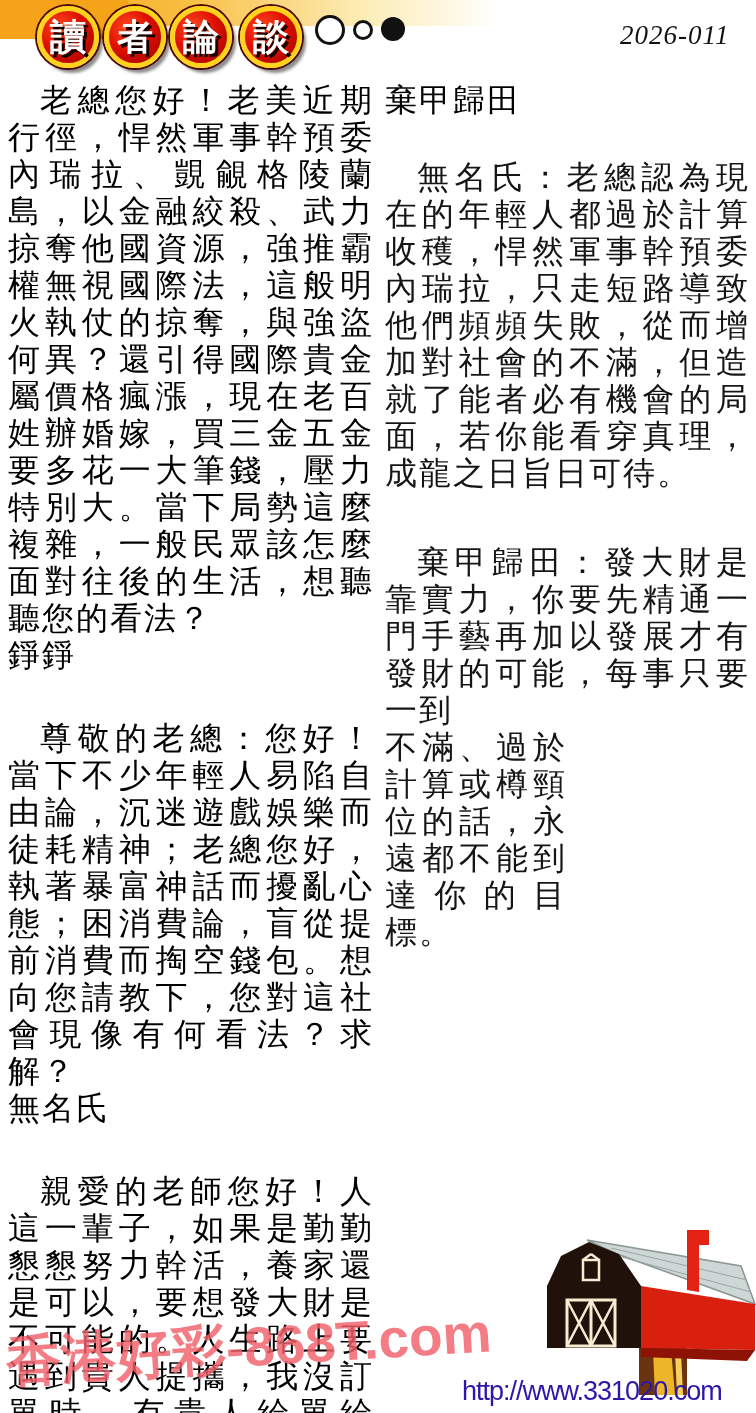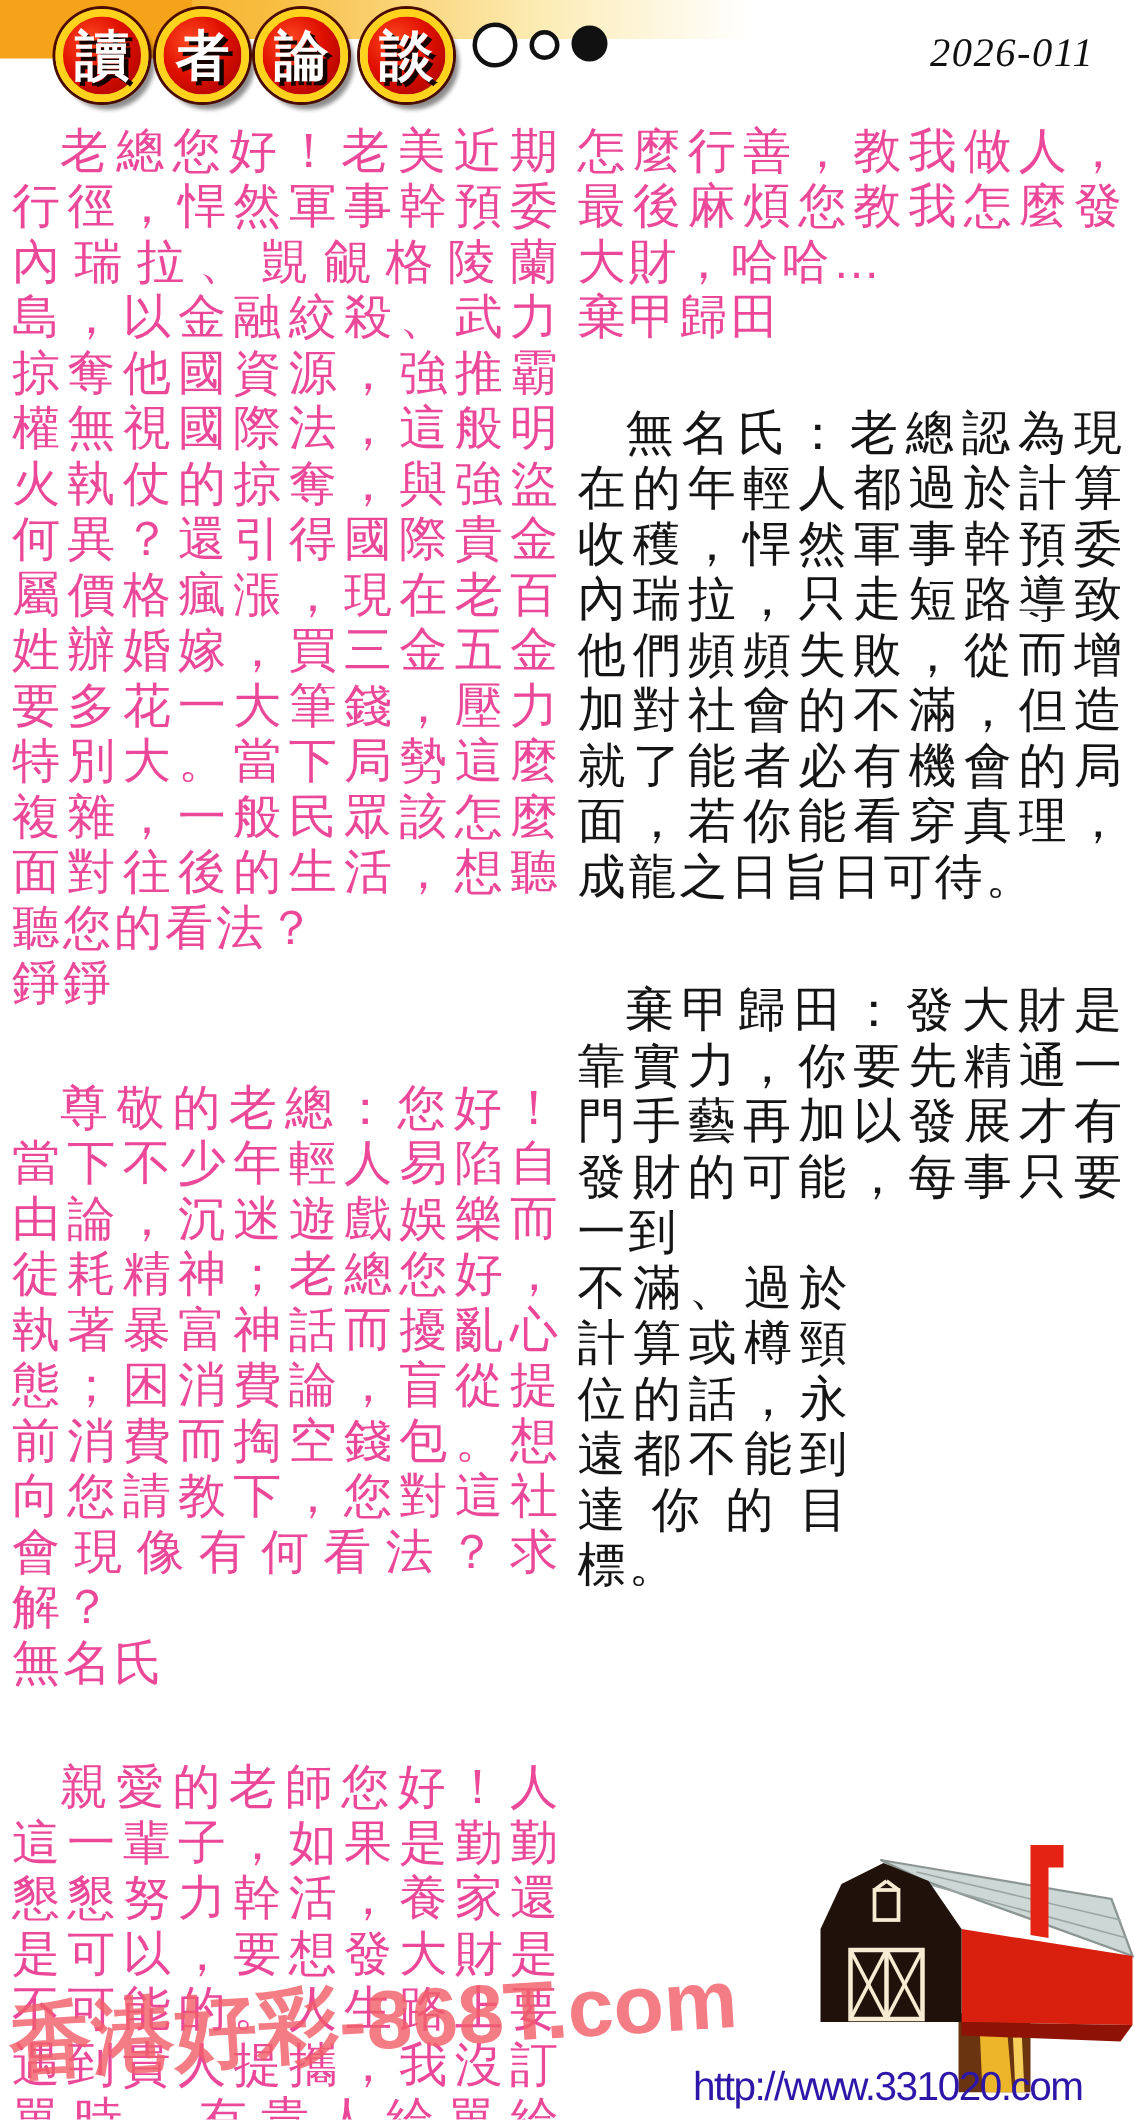--- a/index.html
+++ b/index.html
@@ -42,21 +42,21 @@
 
   
   .col{
     position:absolute;top:82px;
     font-size:32px;line-height:37px;letter-spacing:2px;
     text-align:justify;word-break:break-all;
   }
   .col-left{left:8px;width:366px;}
   .col-right{left:385px;width:365px;}
   .para{margin:0;}
-  .red{color:#ec4899;}
+  .red{color:#000000;}
   .black{color:#151515;}
   .indent{text-indent:32px;}
   .sig{margin:0 0 46px 0;text-align:left;padding-right:16px;}
   .col-right .sig{margin-bottom:40px;}
   .gap{margin-bottom:40px;}
   .gap-lg{margin-bottom:52px;}
   .narrow{width:182px;}
 
   
   .mailbox{position:absolute;left:541px;top:1230px;z-index:2;}
@@ -106,21 +106,20 @@
     <p class="para red indent">老總您好！老美近期行徑，悍然軍事幹預委內瑞拉、覬覦格陵蘭島，以金融絞殺、武力掠奪他國資源，強推霸權無視國際法，這般明火執仗的掠奪，與強盜何異？還引得國際貴金屬價格瘋漲，現在老百姓辦婚嫁，買三金五金要多花一大筆錢，壓力特別大。當下局勢這麼複雜，一般民眾該怎麼面對往後的生活，想聽聽您的看法？</p>
     <p class="sig red">錚錚</p>
 
     <p class="para red indent">尊敬的老總：您好！當下不少年輕人易陷自由論，沉迷遊戲娛樂而徒耗精神；老總您好，執著暴富神話而擾亂心態；困消費論，盲從提前消費而掏空錢包。想向您請教下，您對這社會現像有何看法？求解？</p>
     <p class="sig red">無名氏</p>
 
     <p class="para red indent">親愛的老師您好！人這一輩子，如果是勤勤懇懇努力幹活，養家還是可以，要想發大財是不可能的。人生路上要遇到貴人提攜，我沒訂單時，有貴人給單給我，其實您老也是我的貴人，一直在教我</p>
   </section>
 
   <section class="col col-right">
-    <p class="para red">怎麼行善，教我做人，最後麻煩您教我怎麼發大財，哈哈…</p>
     <p class="sig red">棄甲歸田</p>
 
 
     <p class="para black indent gap-lg">無名氏：老總認為現在的年輕人都過於計算收穫，悍然軍事幹預委內瑞拉，只走短路導致他們頻頻失敗，從而增加對社會的不滿，但造就了能者必有機會的局面，若你能看穿真理，成龍之日旨日可待。</p>
 
     <p class="para black indent">棄甲歸田：發大財是靠實力，你要先精通一門手藝再加以發展才有發財的可能，每事只要一到</p>
     <p class="para black narrow">不滿、過於計算或樽頸位的話，永遠都不能到達你的目標。</p>
   </section>
 
   <svg class="mailbox" width="215" height="165" viewBox="0 0 215 165" xmlns="http://www.w3.org/2000/svg">

